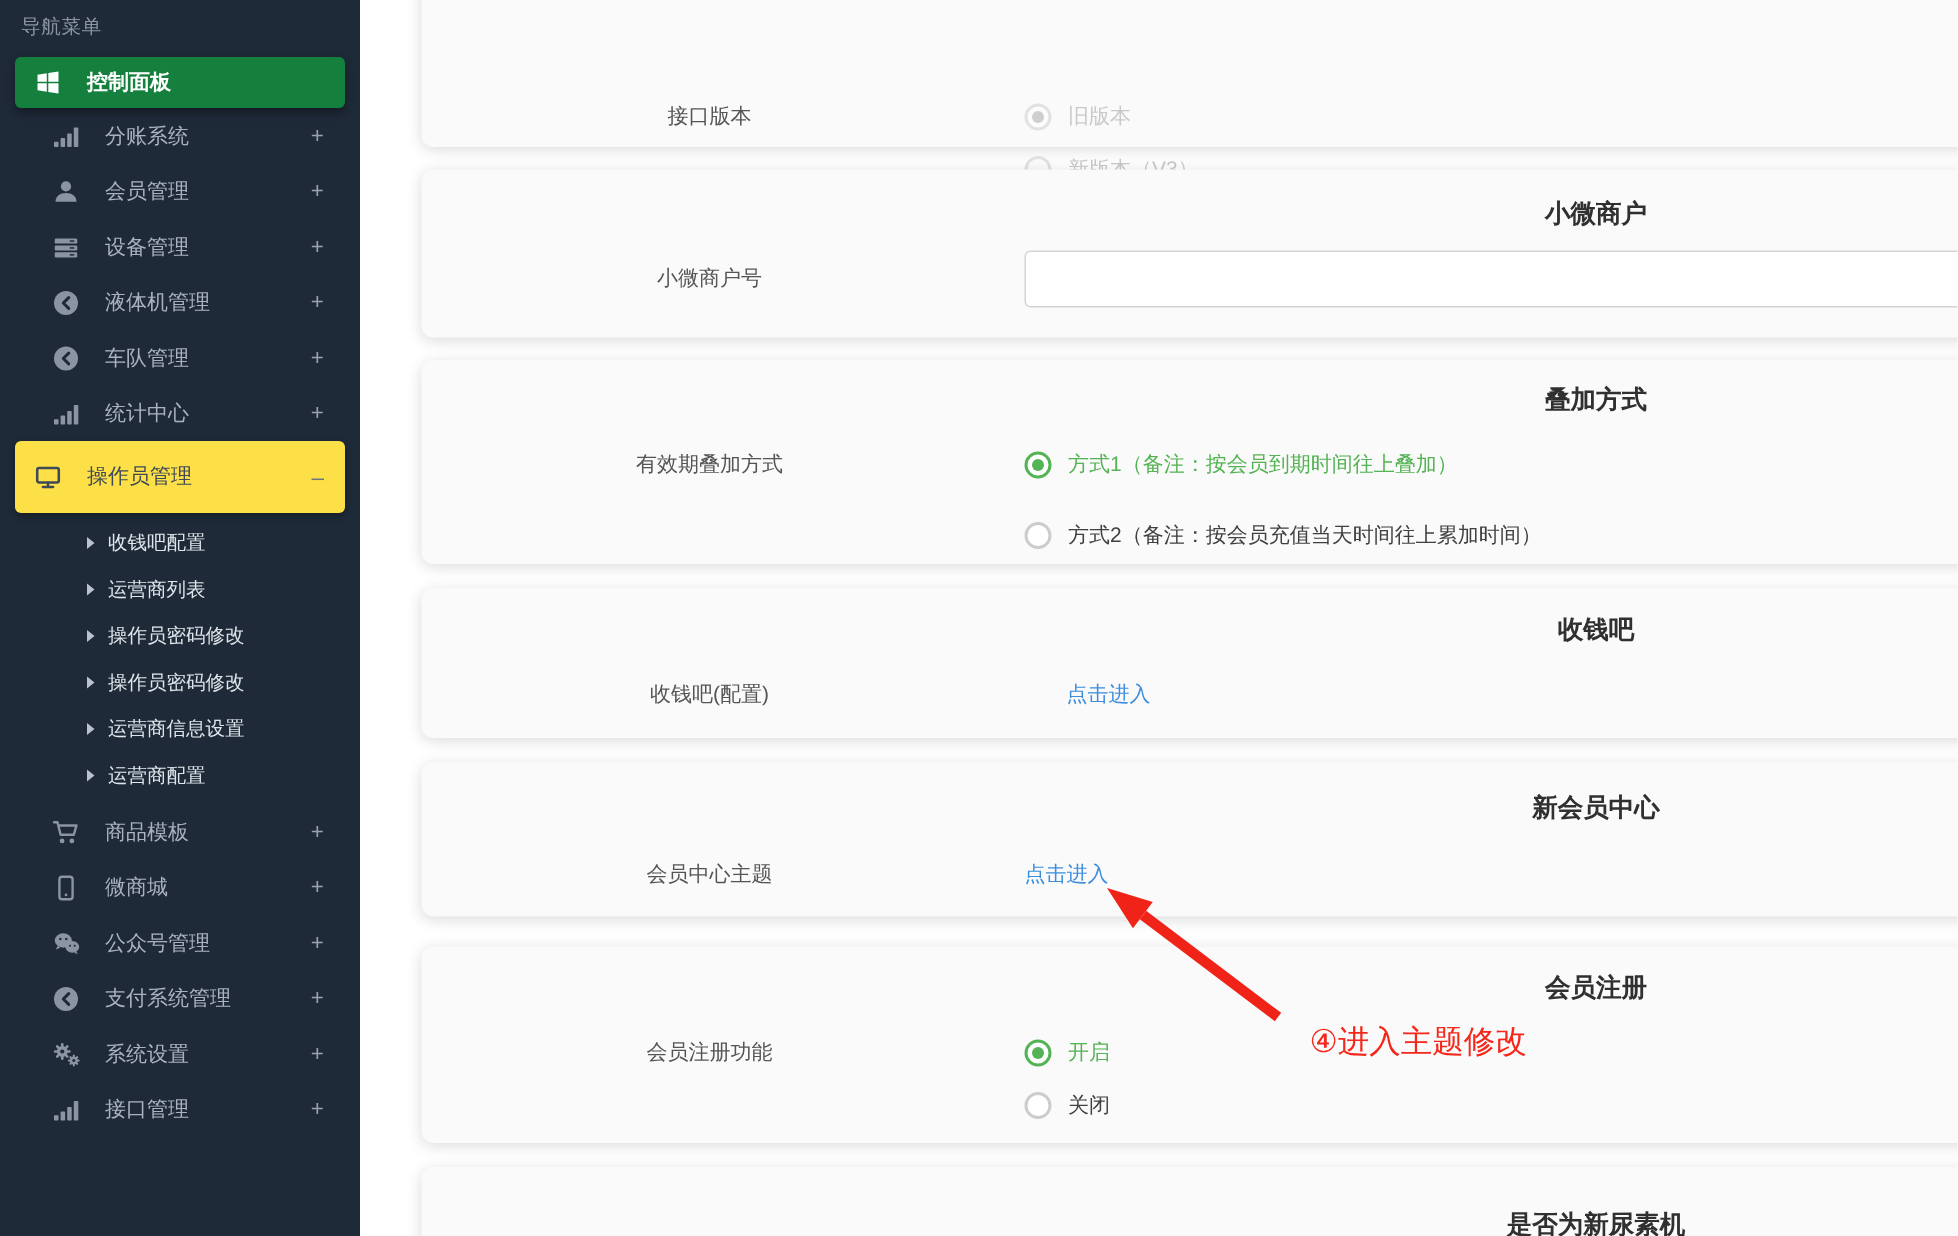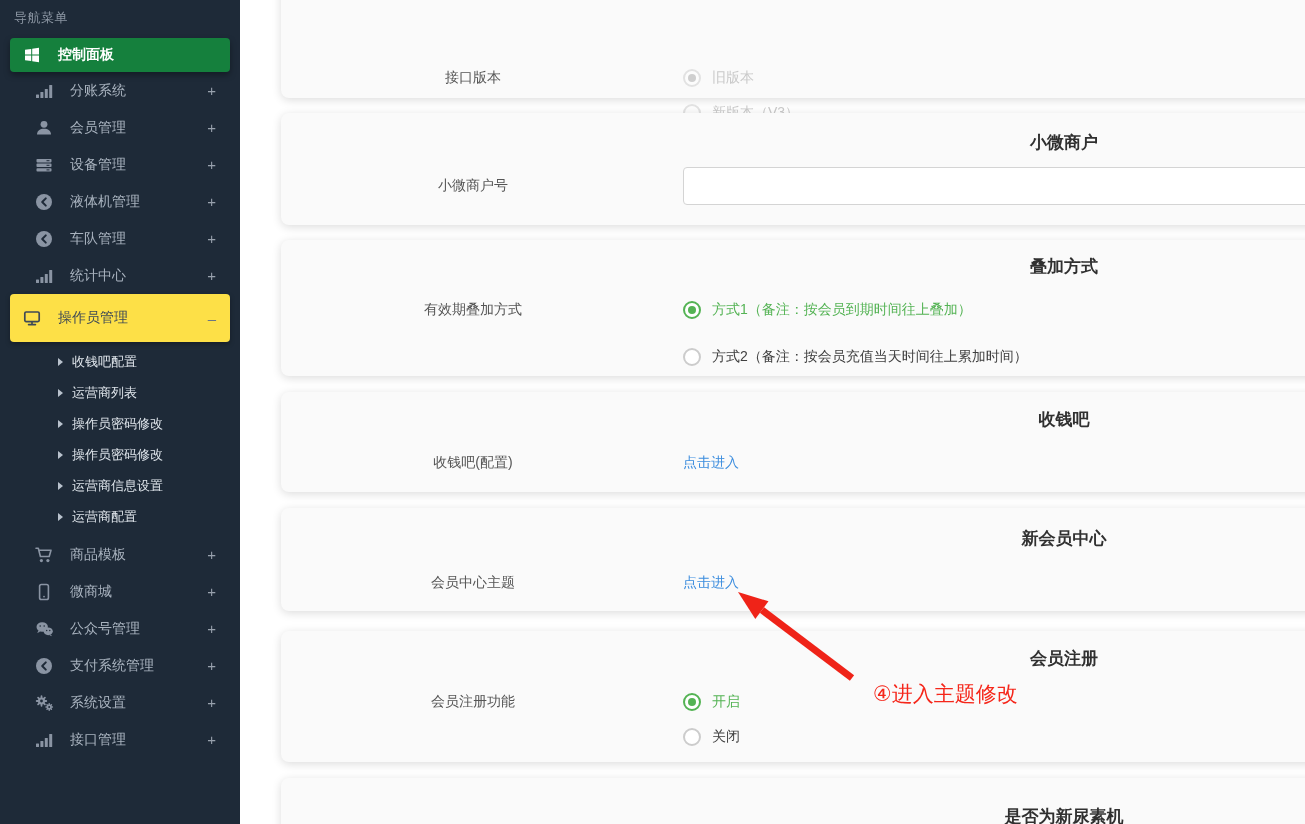--- a/index.html
+++ b/index.html
@@ -396,21 +396,21 @@
         <span class="radio">
           <span class="rb"></span>
           <span class="rb-label">方式2（备注：按会员充值当天时间往上累加时间）</span>
         </span>
       </div>
     </div>
   </section>
 
   <section class="card" id="card4">
     <div class="card-title">收钱吧</div>
-    <div class="row" style="top:61px;">
+    <div class="row" style="top:61px;gap:28px;">
       <span class="form-label">收钱吧(配置)</span>
       <div class="ctrl">
         <a class="link">点击进入</a>
       </div>
     </div>
   </section>
 
   <section class="card" id="card5">
     <div class="card-title">新会员中心</div>
     <div class="row" style="top:65px;">

